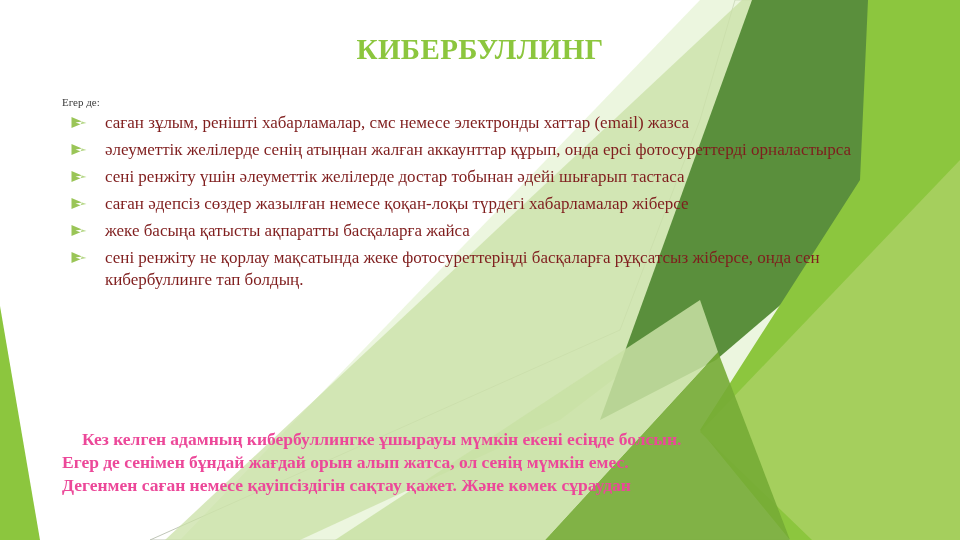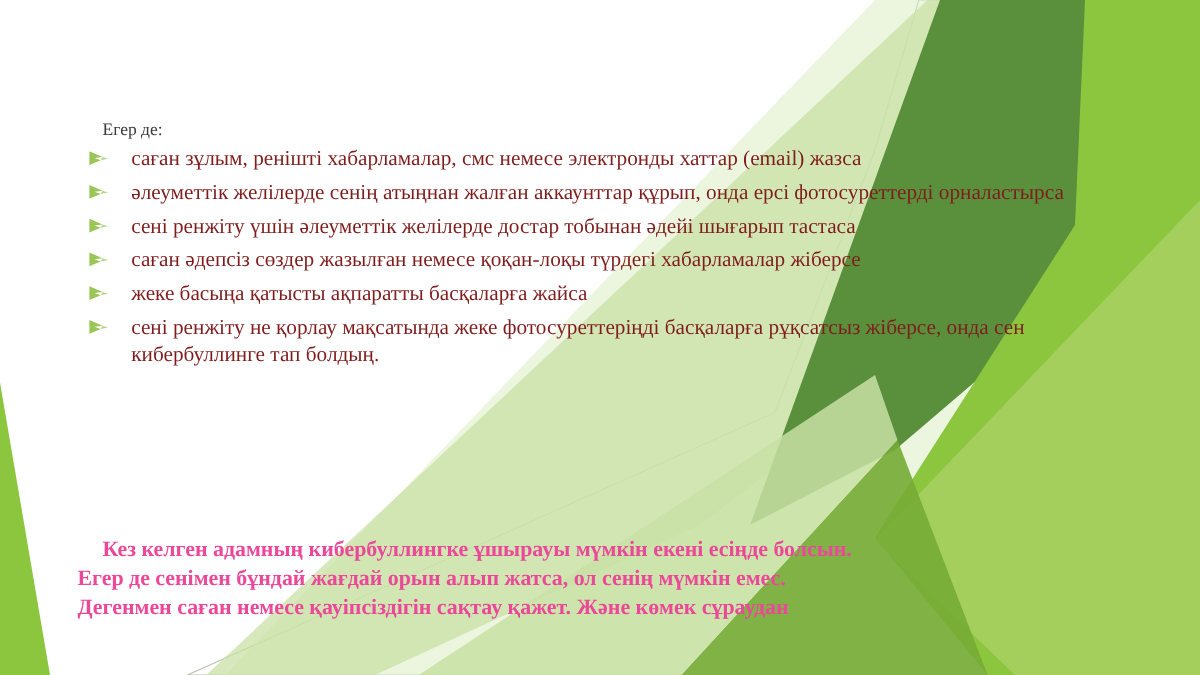--- a/index.html
+++ b/index.html
@@ -50,24 +50,24 @@
   
   #body-block {
     position: absolute;
     left: 62px;
     top: 96px;
     width: 838px;
     z-index: 6;
   }
 
   #intro-line {
-    font-size: 14px;
+    font-size: 11px;
     color: #3a3a3a;
     line-height: 1.25;
-    margin: 0 0 2px 20px;
+    margin: 0 0 2px 0;
   }
 
   #bullet-list {
     list-style: none;
     margin: 0;
     padding: 0;
   }
 
   #bullet-list li {
     position: relative;
@@ -130,20 +130,21 @@
 
     <polygon points="960,160 960,540 812,540 700,432" fill="#a5cf5d"></polygon>
 
     <polygon points="718,352 790,540 545,540" fill="#76ab35" opacity="0.9"></polygon>
 
     <polygon points="700,300 718,352 545,540 335,540" fill="#c9e0a5" opacity="0.85"></polygon>
 
     <polygon points="0,306 40,540 0,540" fill="#8cc63e"></polygon>
   </svg>
 
+  <div id="title">КИБЕРБУЛЛИНГ</div>
 
   <div id="body-block">
 
     <p id="intro-line">Егер де:</p>
 
     <ul id="bullet-list">
 
       <li>
         <span class="marker">
           <svg viewBox="0 0 18 16" width="18" height="16" aria-hidden="true">

